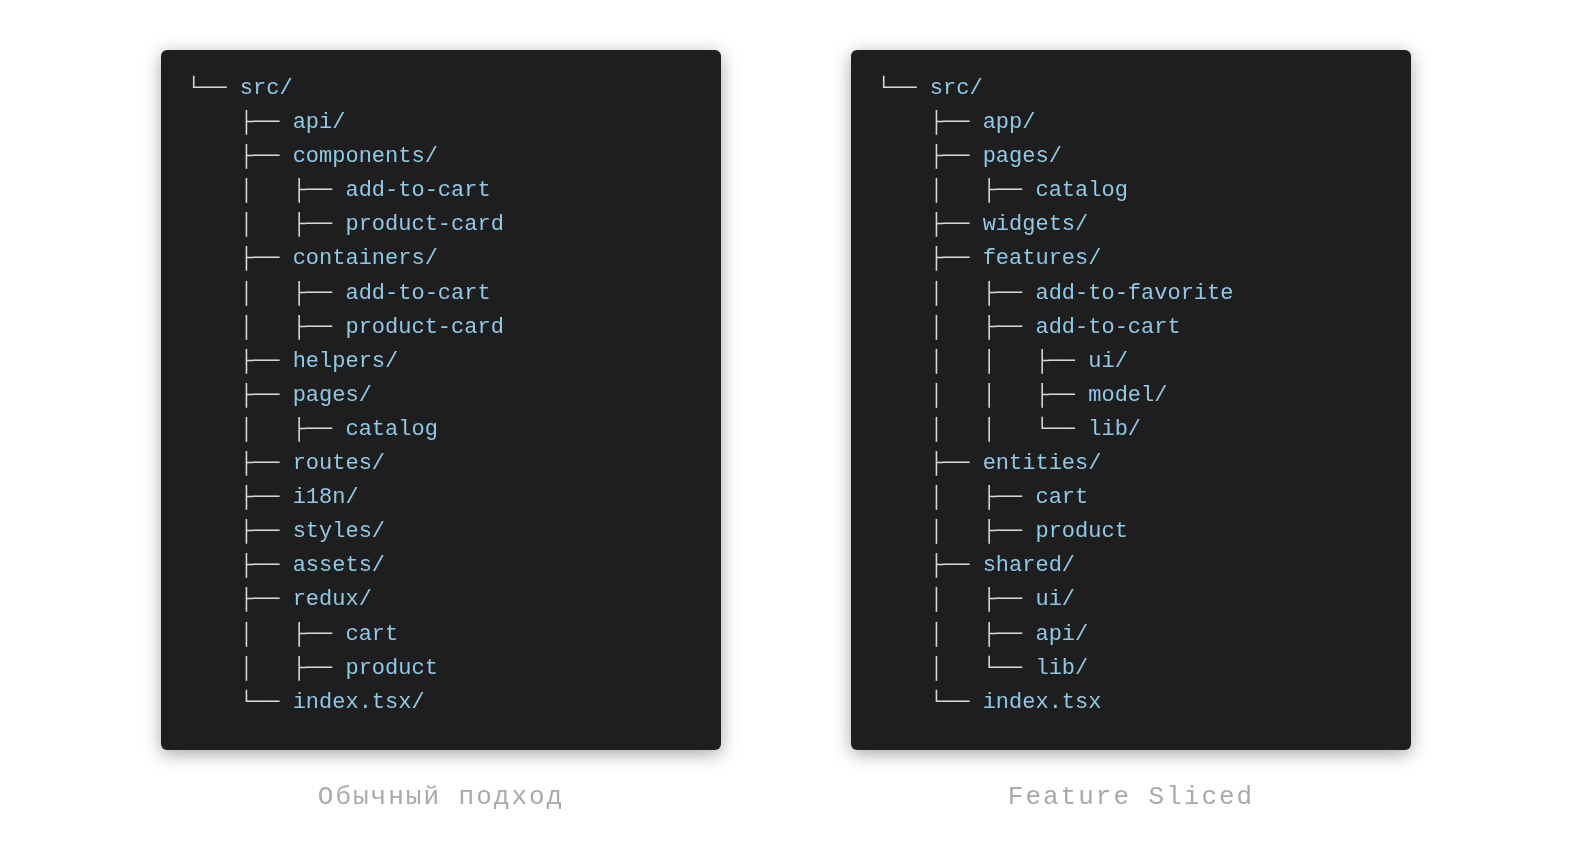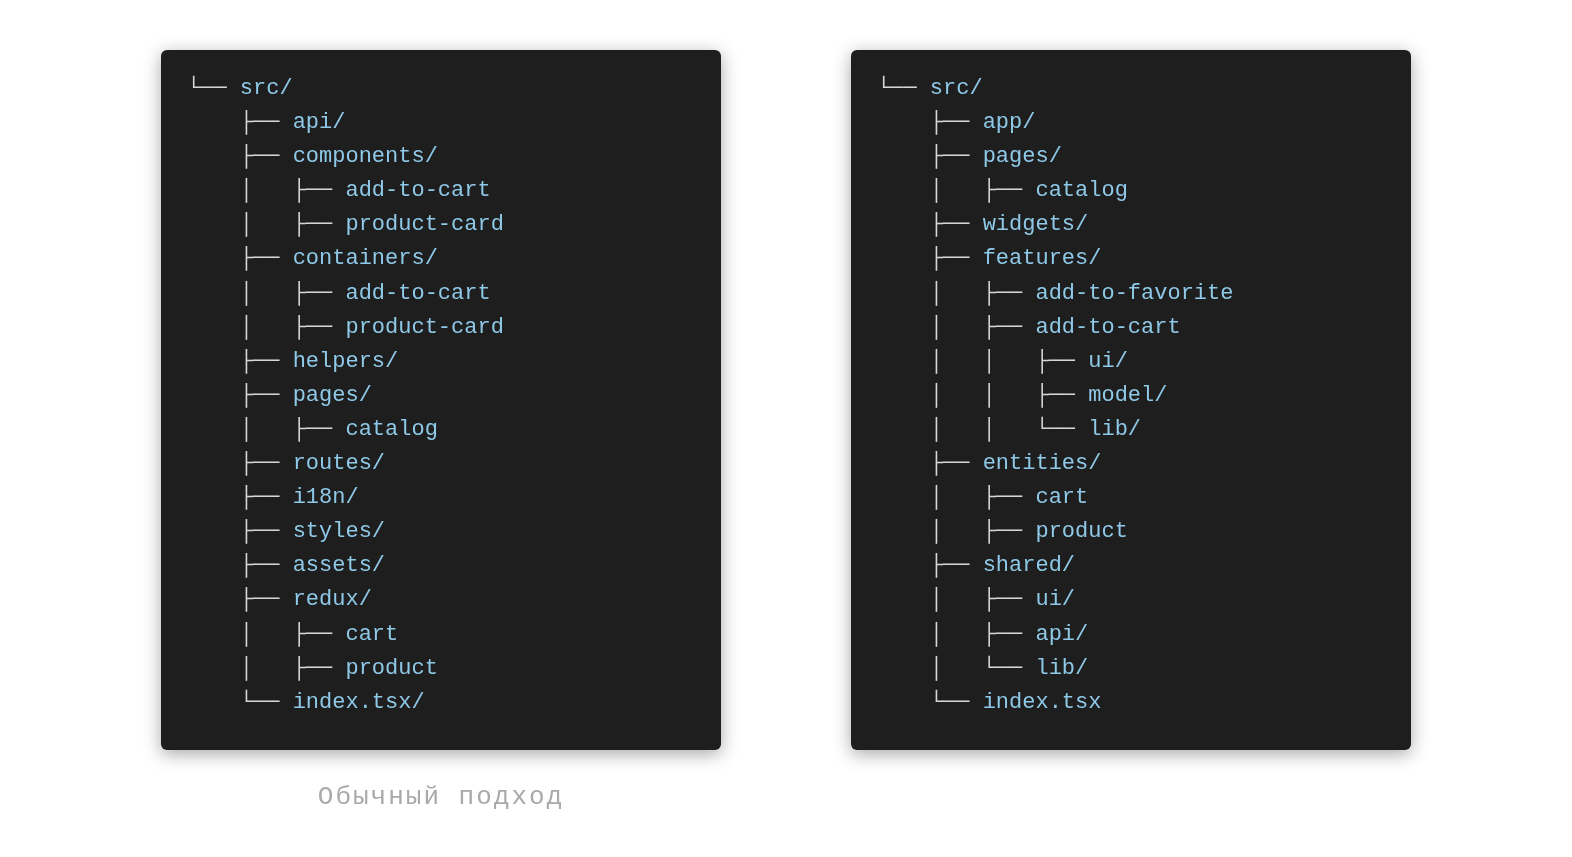--- a/index.html
+++ b/index.html
@@ -54,13 +54,14 @@
   <div class="panel">
     <div class="tree" id="left-tree"><div><span class="connector">└── </span><span class="node">src/</span></div><div><span class="connector">    ├── </span><span class="node">api/</span></div><div><span class="connector">    ├── </span><span class="node">components/</span></div><div><span class="connector">    │   ├── </span><span class="node">add-to-cart</span></div><div><span class="connector">    │   ├── </span><span class="node">product-card</span></div><div><span class="connector">    ├── </span><span class="node">containers/</span></div><div><span class="connector">    │   ├── </span><span class="node">add-to-cart</span></div><div><span class="connector">    │   ├── </span><span class="node">product-card</span></div><div><span class="connector">    ├── </span><span class="node">helpers/</span></div><div><span class="connector">    ├── </span><span class="node">pages/</span></div><div><span class="connector">    │   ├── </span><span class="node">catalog</span></div><div><span class="connector">    ├── </span><span class="node">routes/</span></div><div><span class="connector">    ├── </span><span class="node">i18n/</span></div><div><span class="connector">    ├── </span><span class="node">styles/</span></div><div><span class="connector">    ├── </span><span class="node">assets/</span></div><div><span class="connector">    ├── </span><span class="node">redux/</span></div><div><span class="connector">    │   ├── </span><span class="node">cart</span></div><div><span class="connector">    │   ├── </span><span class="node">product</span></div><div><span class="connector">    └── </span><span class="node">index.tsx/</span></div></div>
   </div>
   <div class="caption">Обычный подход</div>
 </div>
 
 <div class="column">
   <div class="panel">
     <div class="tree" id="right-tree"><div><span class="connector">└── </span><span class="node">src/</span></div><div><span class="connector">    ├── </span><span class="node">app/</span></div><div><span class="connector">    ├── </span><span class="node">pages/</span></div><div><span class="connector">    │   ├── </span><span class="node">catalog</span></div><div><span class="connector">    ├── </span><span class="node">widgets/</span></div><div><span class="connector">    ├── </span><span class="node">features/</span></div><div><span class="connector">    │   ├── </span><span class="node">add-to-favorite</span></div><div><span class="connector">    │   ├── </span><span class="node">add-to-cart</span></div><div><span class="connector">    │   │   ├── </span><span class="node">ui/</span></div><div><span class="connector">    │   │   ├── </span><span class="node">model/</span></div><div><span class="connector">    │   │   └── </span><span class="node">lib/</span></div><div><span class="connector">    ├── </span><span class="node">entities/</span></div><div><span class="connector">    │   ├── </span><span class="node">cart</span></div><div><span class="connector">    │   ├── </span><span class="node">product</span></div><div><span class="connector">    ├── </span><span class="node">shared/</span></div><div><span class="connector">    │   ├── </span><span class="node">ui/</span></div><div><span class="connector">    │   ├── </span><span class="node">api/</span></div><div><span class="connector">    │   └── </span><span class="node">lib/</span></div><div><span class="connector">    └── </span><span class="node">index.tsx</span></div></div>
   </div>
+  <div class="caption">Feature Sliced</div>
 </div>
 
 </body></html>

